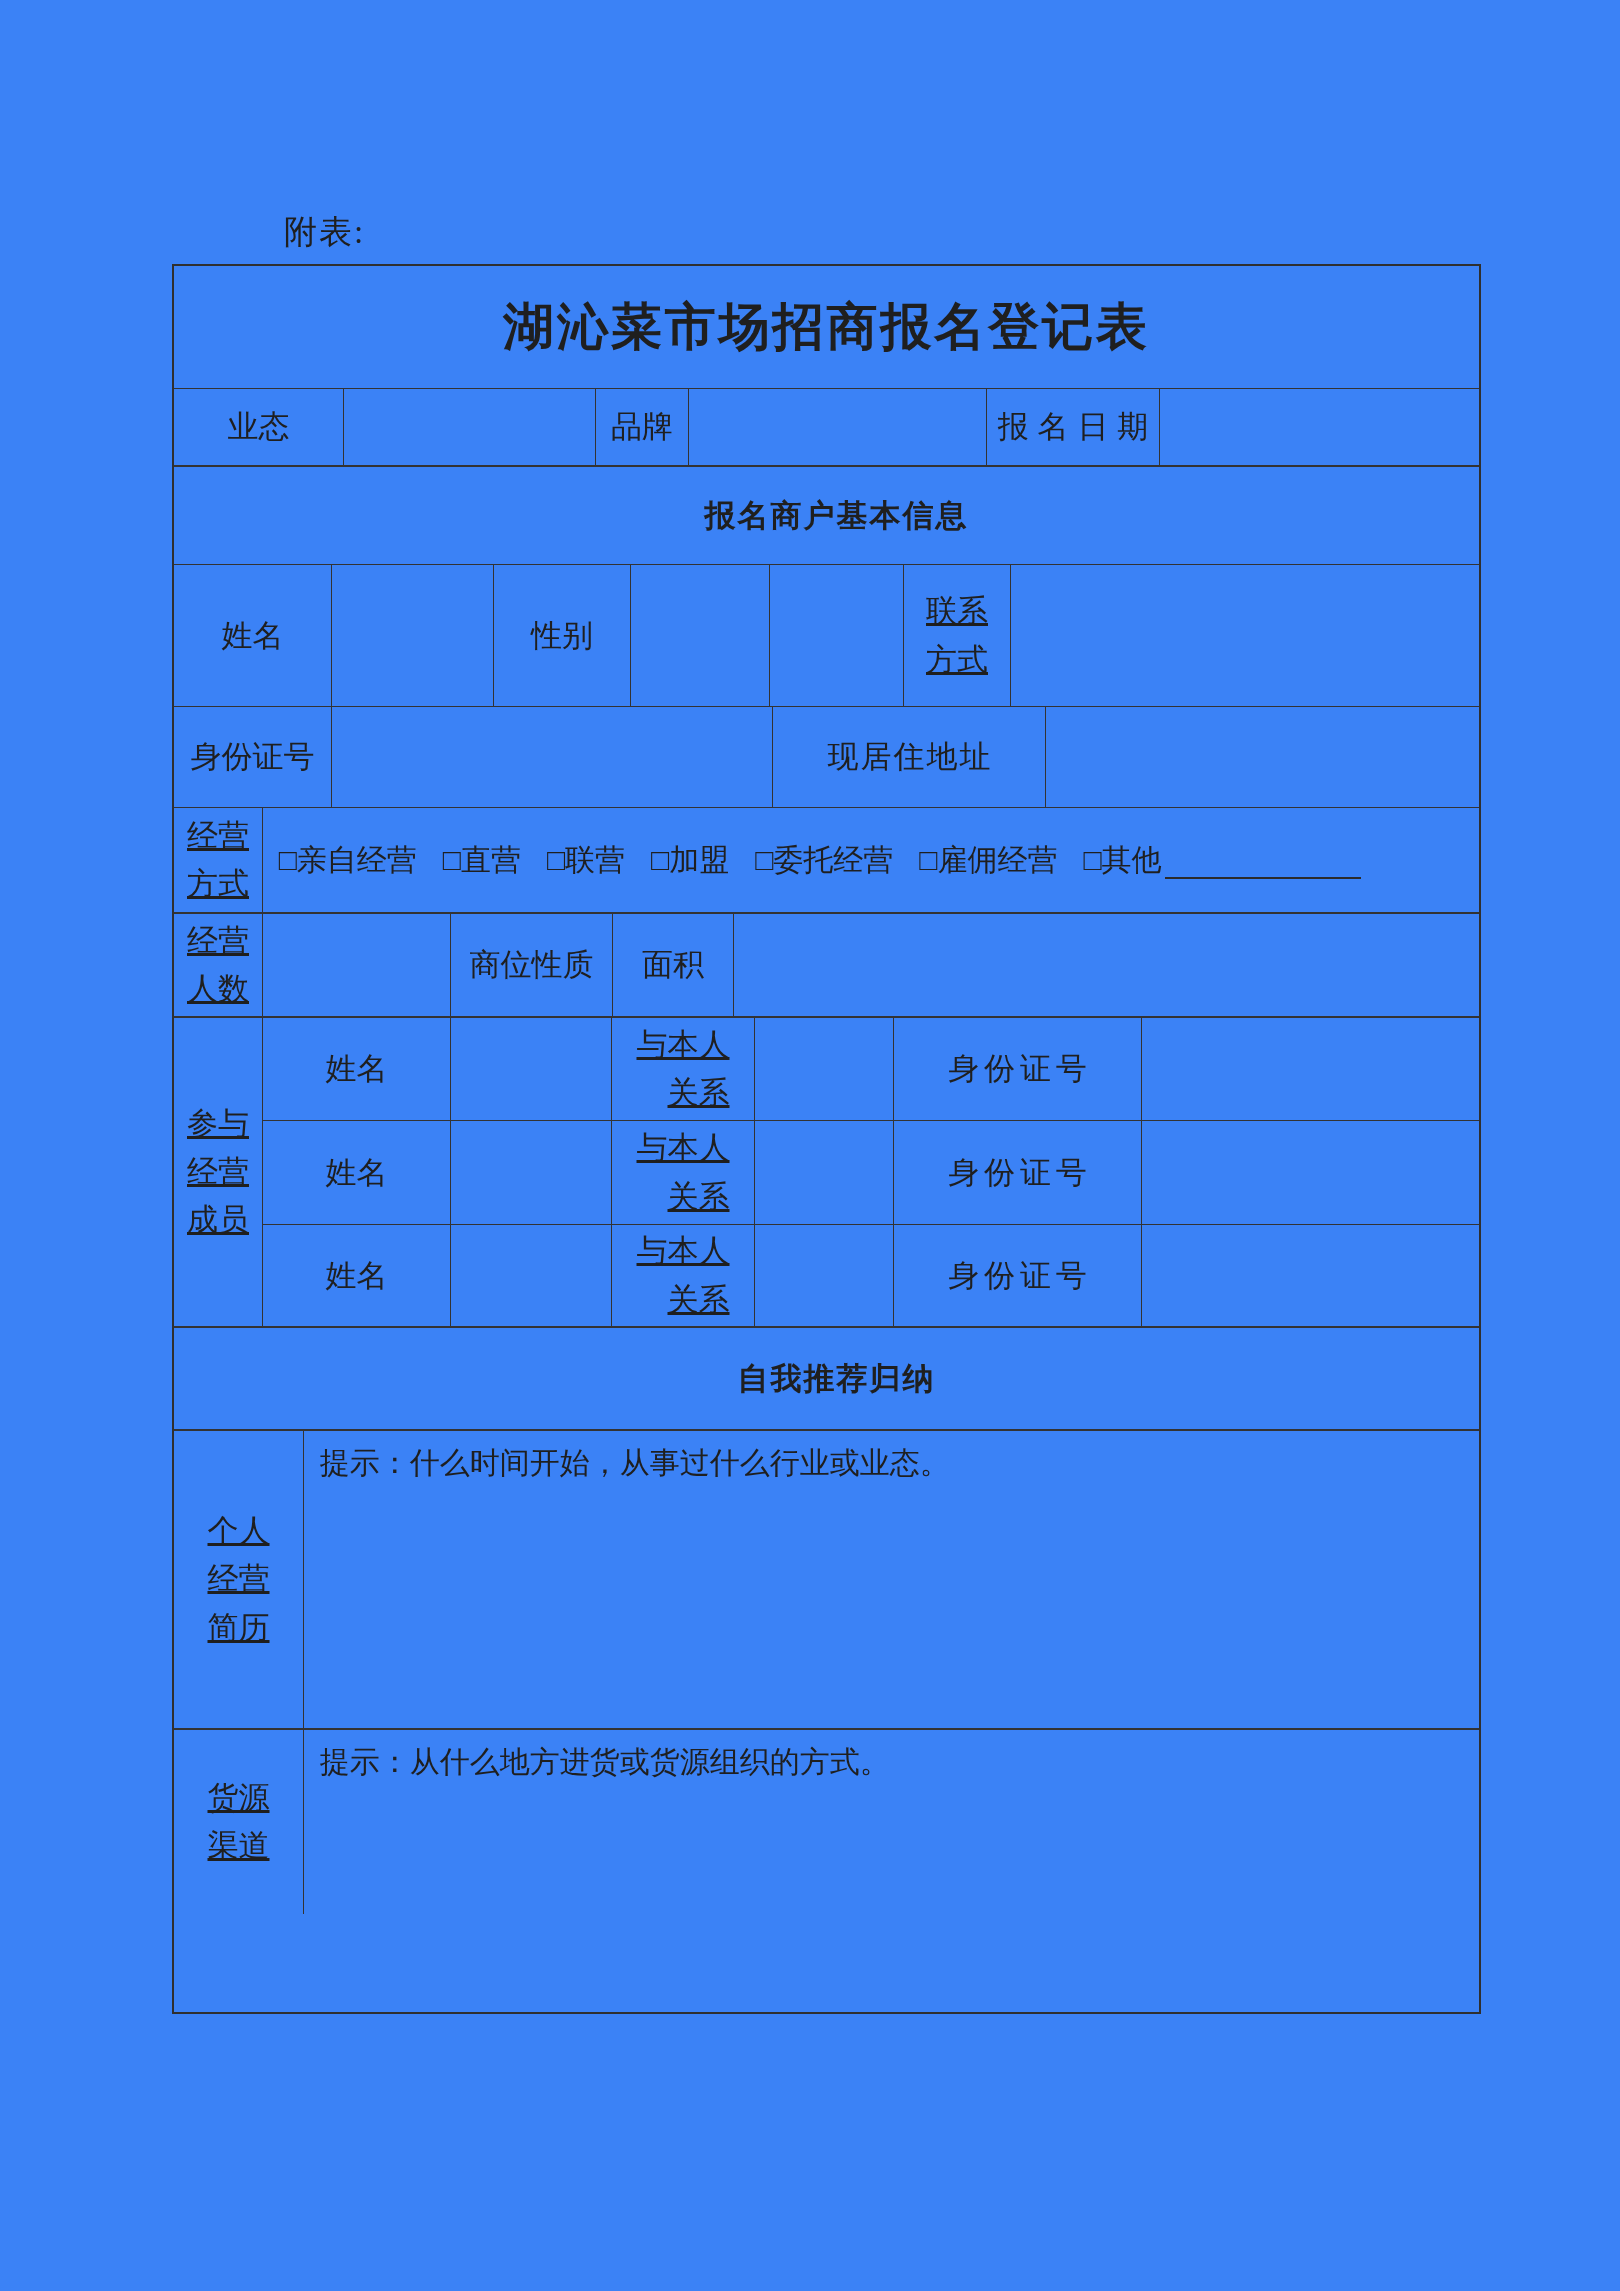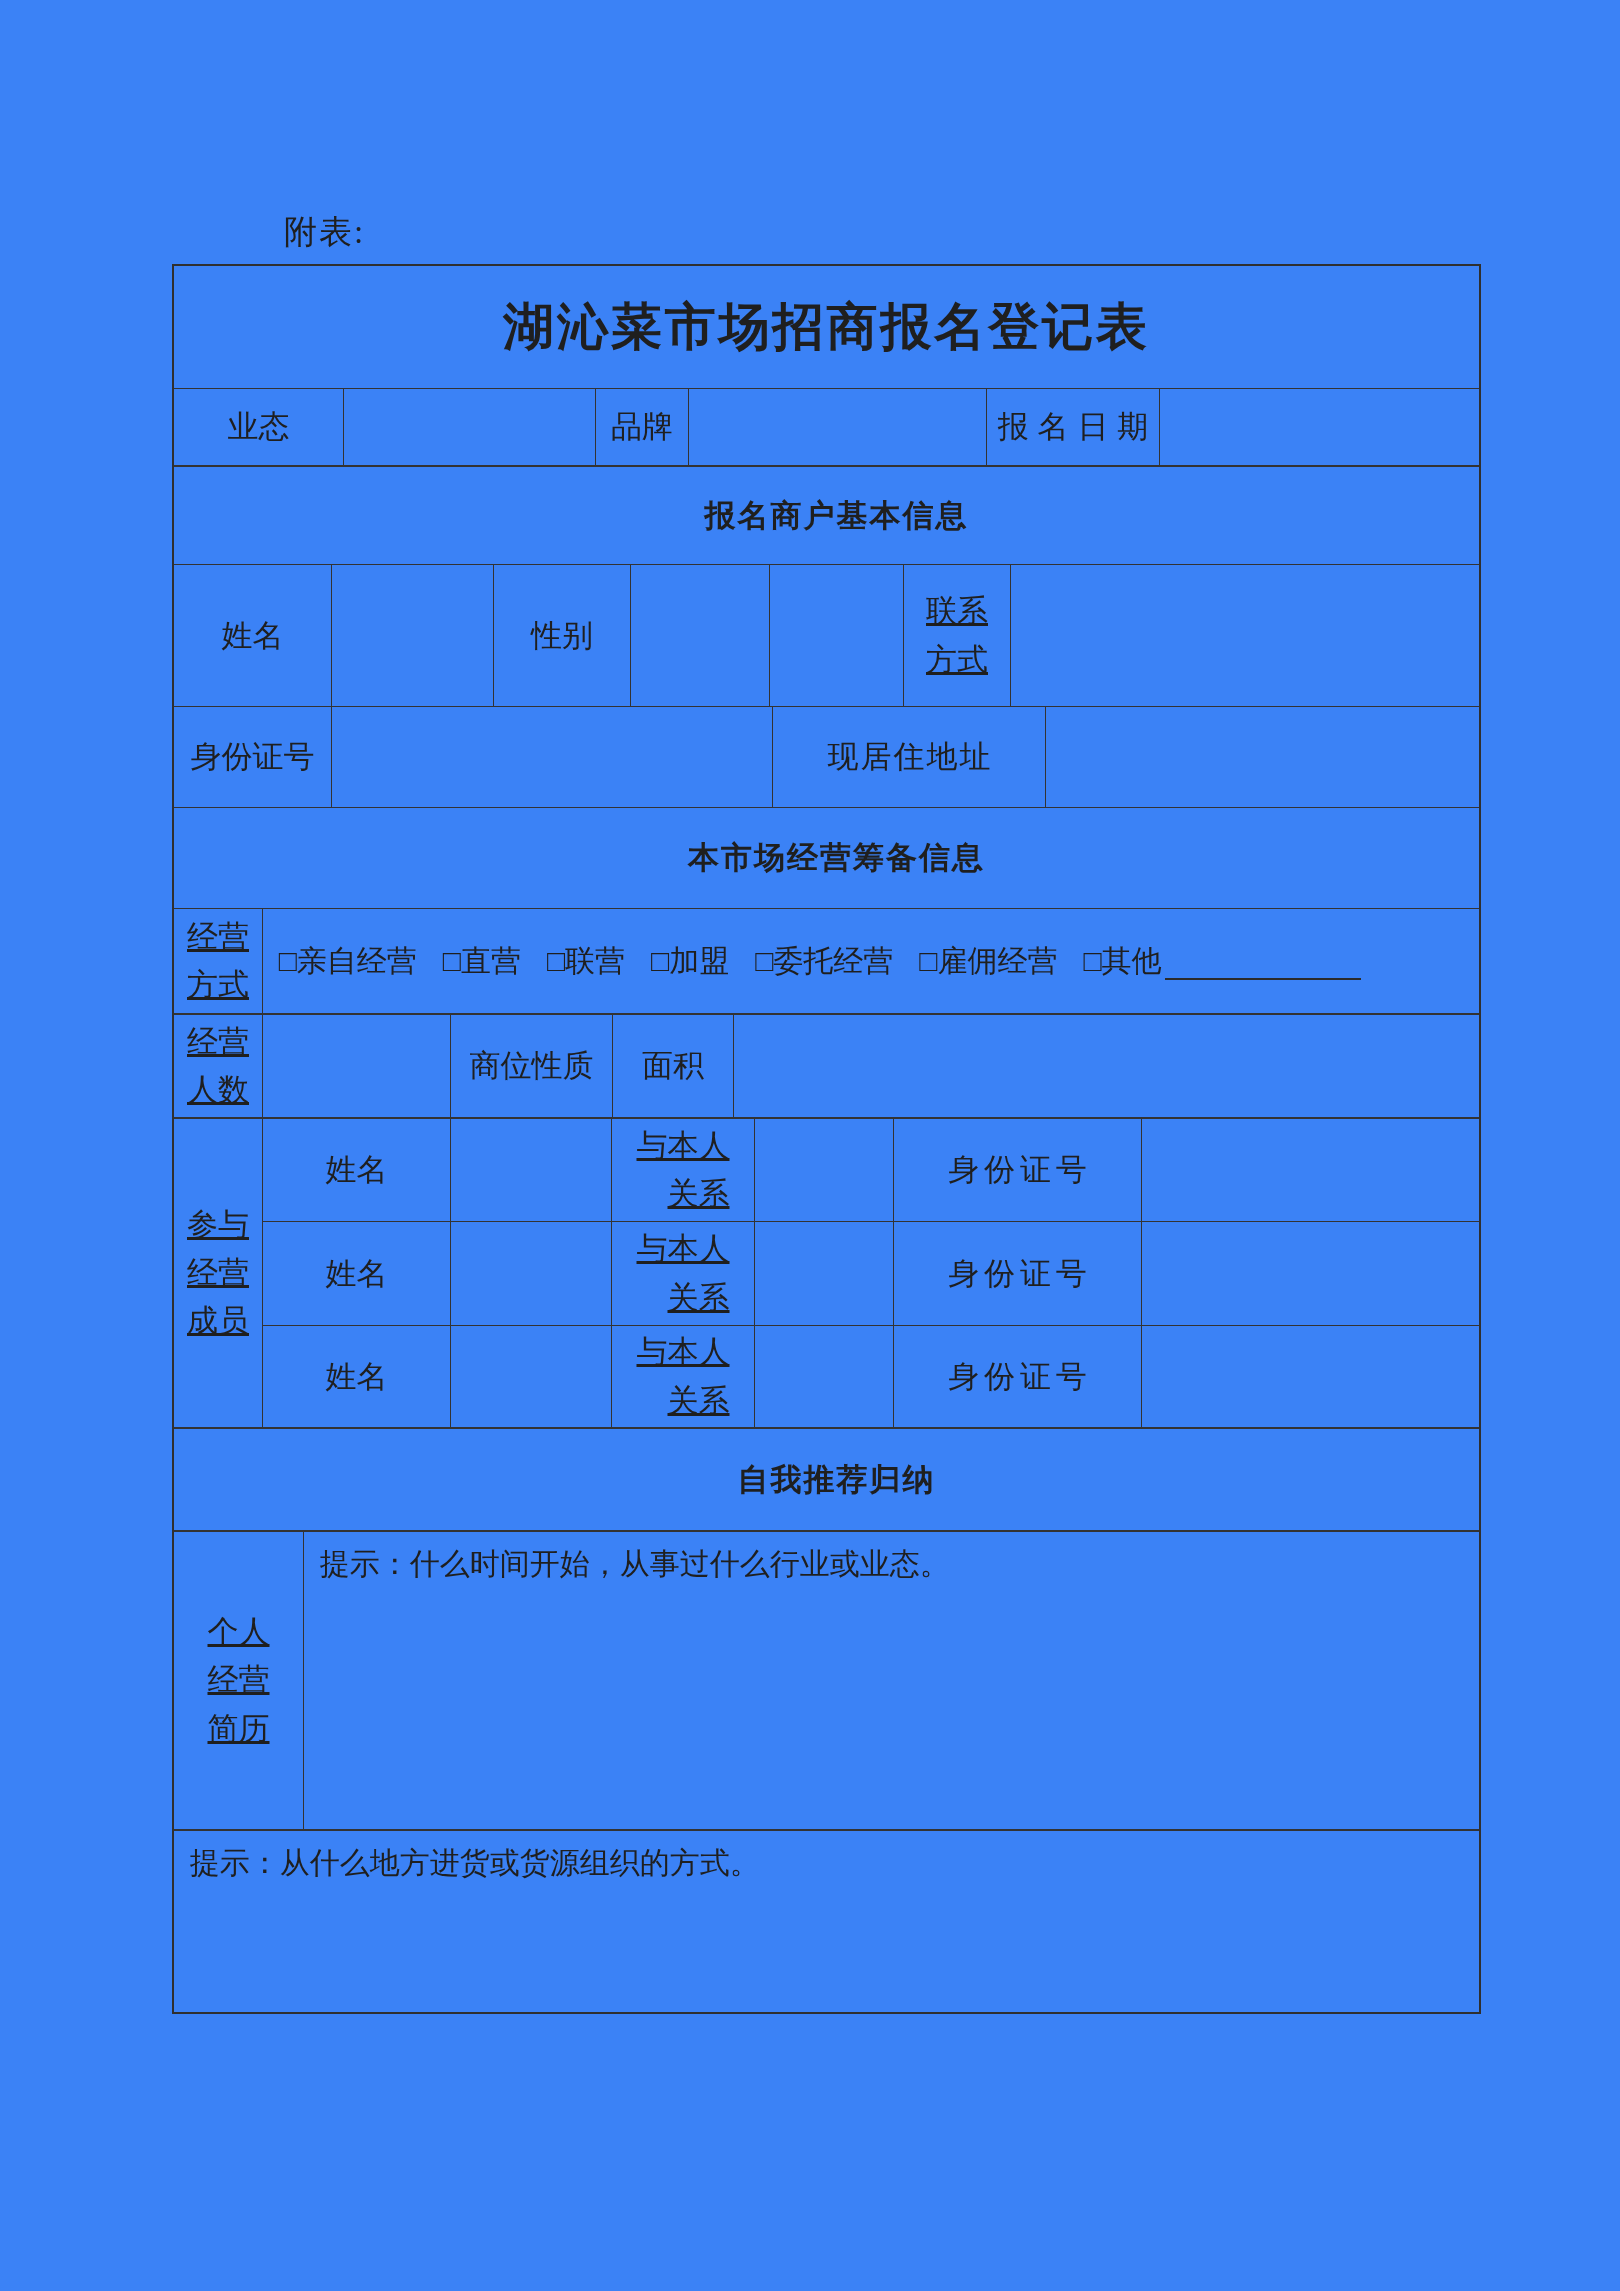--- a/index.html
+++ b/index.html
@@ -110,23 +110,20 @@
       <div class="c end"></div>
     </div>
 
     <div class="row" style="height:101px">
       <div class="c" style="width:158px">身份证号</div>
       <div class="c" style="width:441px"></div>
       <div class="c ls2" style="width:273px">现居住地址</div>
       <div class="c end"></div>
     </div>
 
-    <div class="row" style="height:101px">
-      <div class="c sec">本市场经营筹备信息</div>
-    </div>
 
     <div class="row thick" style="height:106px">
       <div class="c pre" style="width:89px">经营
 方式</div>
       <div class="c end opts">
         <span>□亲自经营</span>
         <span>□直营</span>
         <span>□联营</span>
         <span>□加盟</span>
         <span>□委托经营</span>
@@ -193,20 +190,22 @@
     <div class="row thick" style="height:299px">
       <div class="c pre" style="width:130px">个人
 经营
 简历</div>
       <div class="c end hintcell">
         <span>提示：什么时间开始，从事过什么行业或业态。</span>
       </div>
     </div>
 
     <div class="row noline" style="height:184px">
+      <div class="c pre" style="width:130px">货源
+渠道</div>
       <div class="c end hintcell">
         <span>提示：从什么地方进货或货源组织的方式。</span>
       </div>
     </div>
 
   </div>
 </div>
 
 
 </body></html>

